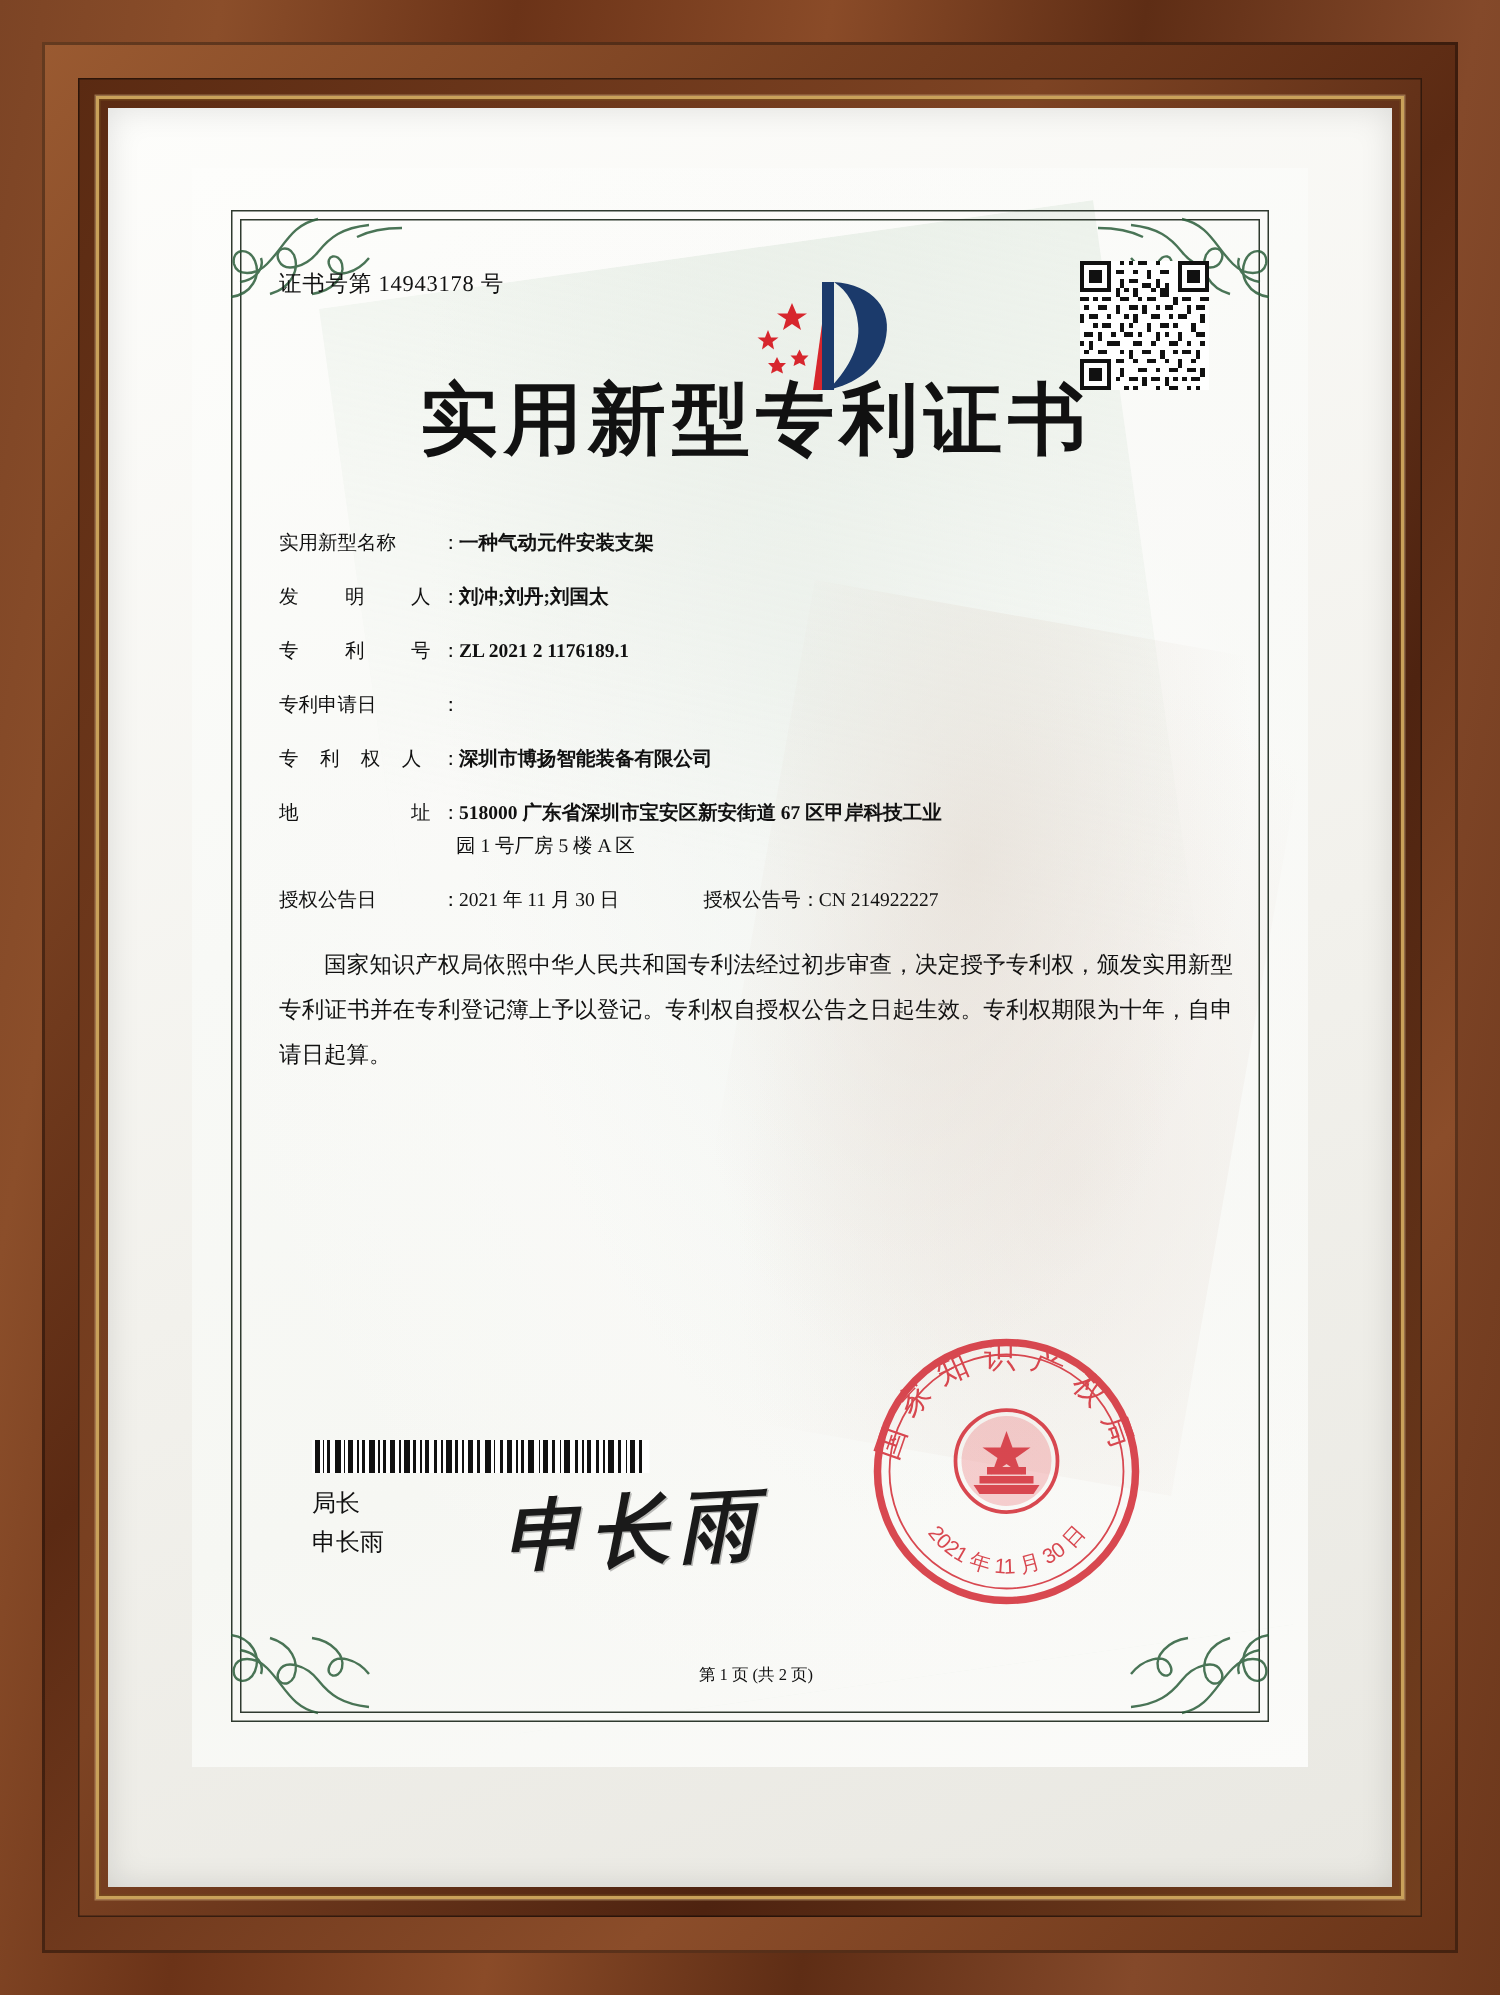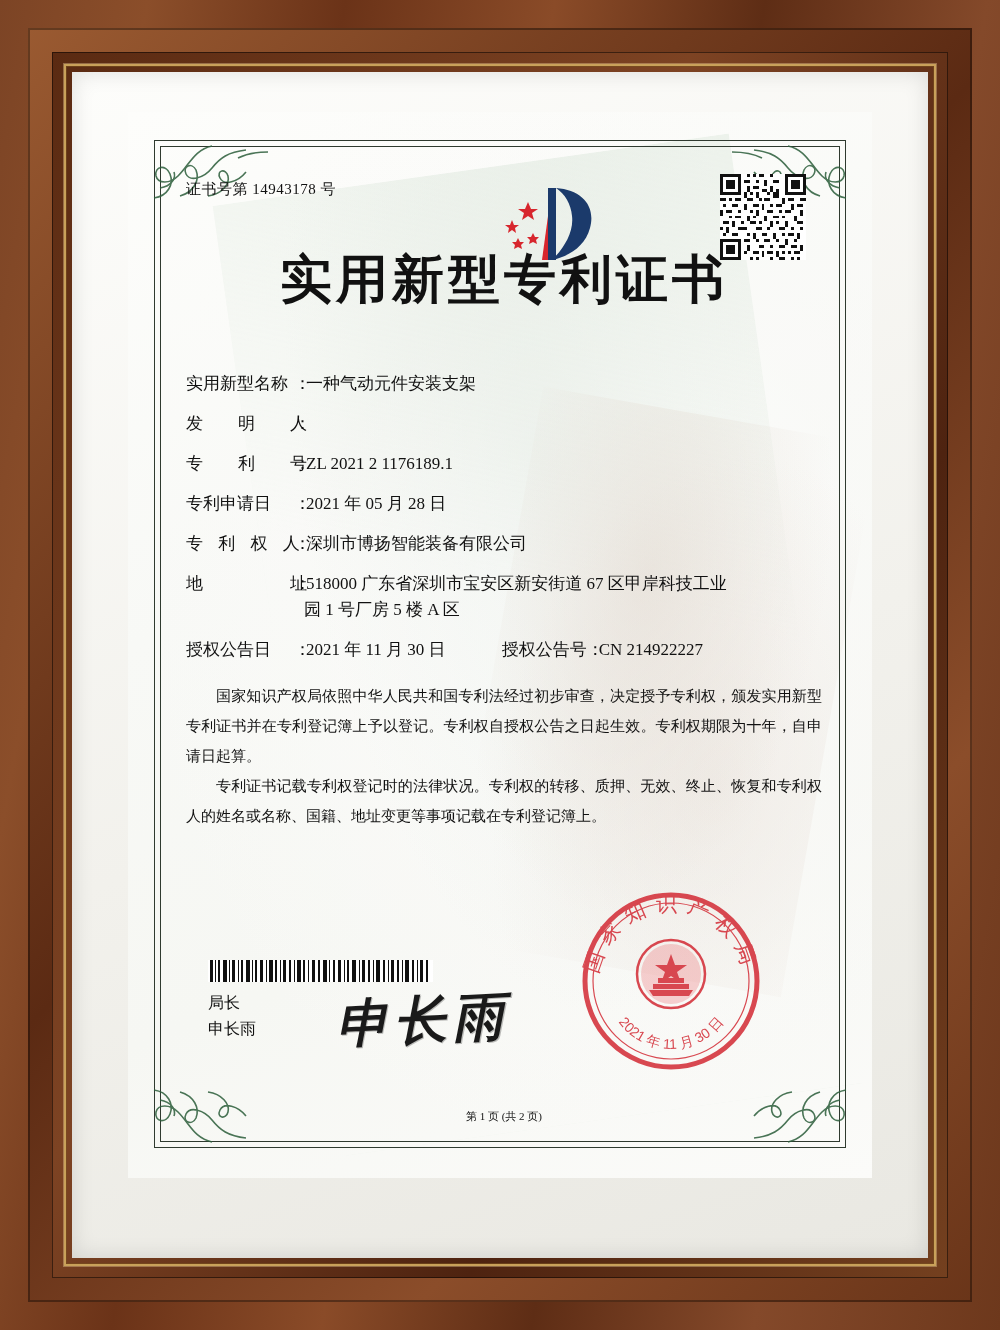--- a/index.html
+++ b/index.html
@@ -74,27 +74,27 @@
   .content{position:absolute;left:58px;top:68px;right:50px;bottom:40px;}
   .certno{font-size:15px;color:#111;letter-spacing:.5px;}
   .emblem{position:absolute;left:300px;top:-4px;width:120px;height:90px;}
   .qr{position:absolute;right:16px;top:-6px;width:86px;height:86px;}
 
   .title{
     text-align:center;margin-top:46px;
     font-size:52px;font-weight:bold;letter-spacing:4px;color:#111;
     font-family:"DejaVu Serif","Liberation Serif",serif;
   }
-  .fields{margin-top:60px;font-size:17px;color:#111;line-height:1;}
+  .fields{margin-top:40px;font-size:13px;color:#111;line-height:1;}
   .row{display:flex;margin-bottom:23px;align-items:flex-start;}
   .lab{width:108px;flex:0 0 108px;letter-spacing:0px;white-space:nowrap;}
   .lab.sp{letter-spacing:9px;}
   .lab.sp2{letter-spacing:5.5px;}
   .colon{width:12px;flex:0 0 12px;}
-  .val{flex:1;}
+  .val{flex:1;font-weight:bold;}
   .val2{margin-left:118px;margin-top:9px;}
   .row-two{display:flex;}
   .right-pair{margin-left:56px;display:flex;justify-content:flex-end;}
   .right-lab{white-space:nowrap;}
 
   .para{margin-top:19px;font-size:15px;line-height:30px;color:#111;text-align:justify;}
   .para p{margin:0;text-indent:2em;}
 
   .barcode{position:absolute;left:22px;bottom:156px;height:22px;width:225px;}
   .sig-block{position:absolute;left:22px;bottom:96px;font-size:16px;line-height:26px;color:#111;}
@@ -325,32 +325,32 @@
 
         <div class="row">
           <span class="lab">实用新型名称</span>
           <span class="colon">：</span>
           <span class="val">一种气动元件安装支架</span>
         </div>
 
         <div class="row">
           <span class="lab sp">发　明　人</span>
           <span class="colon">：</span>
+          <span class="val">刘冲;刘丹;刘国太</span>
         </div>
 
         <div class="row">
           <span class="lab sp">专　利　号</span>
           <span class="colon">：</span>
           <span class="val">ZL 2021 2 1176189.1</span>
         </div>
 
         <div class="row">
           <span class="lab">专利申请日</span>
           <span class="colon">：</span>
-          <span class="val">2021 年 05 月 28 日</span>
         </div>
 
         <div class="row">
           <span class="lab sp2">专 利 权 人</span>
           <span class="colon">：</span>
           <span class="val">深圳市博扬智能装备有限公司</span>
         </div>
 
         <div>
           <div class="row" style="margin-bottom:0">
@@ -368,21 +368,20 @@
           <span class="right-pair">
             <span class="right-lab">授权公告号</span>
             <span class="colon">：</span>
             <span>CN 214922227</span>
           </span>
         </div>
       </div>
 
       <div class="para">
         <p>国家知识产权局依照中华人民共和国专利法经过初步审查，决定授予专利权，颁发实用新型专利证书并在专利登记簿上予以登记。专利权自授权公告之日起生效。专利权期限为十年，自申请日起算。</p>
-        <p>专利证书记载专利权登记时的法律状况。专利权的转移、质押、无效、终止、恢复和专利权人的姓名或名称、国籍、地址变更等事项记载在专利登记簿上。</p>
       </div>
 
       <div class="barcode">
         <svg width="225" height="22" viewBox="0 0 225 22" shape-rendering="crispEdges">
           <rect width="225" height="22" fill="#fff"></rect>
           <g fill="#111">
             <rect x="2" y="0" width="3" height="22"></rect>
               <rect x="7" y="0" width="1" height="22"></rect>
             <rect x="10" y="0" width="2" height="22"></rect>
               <rect x="15" y="0" width="4" height="22"></rect>

